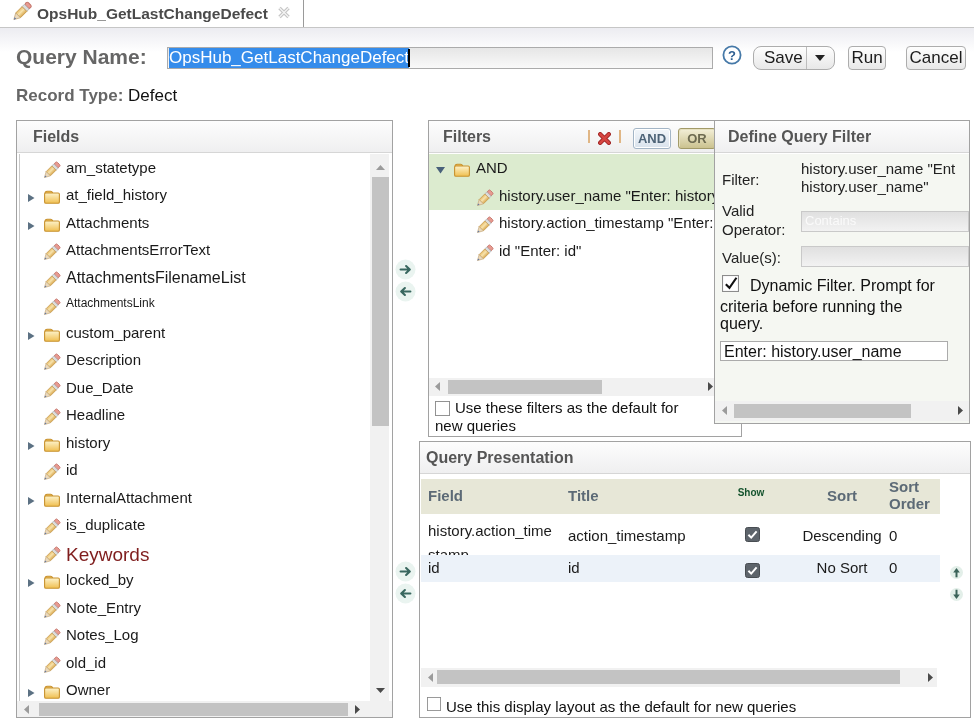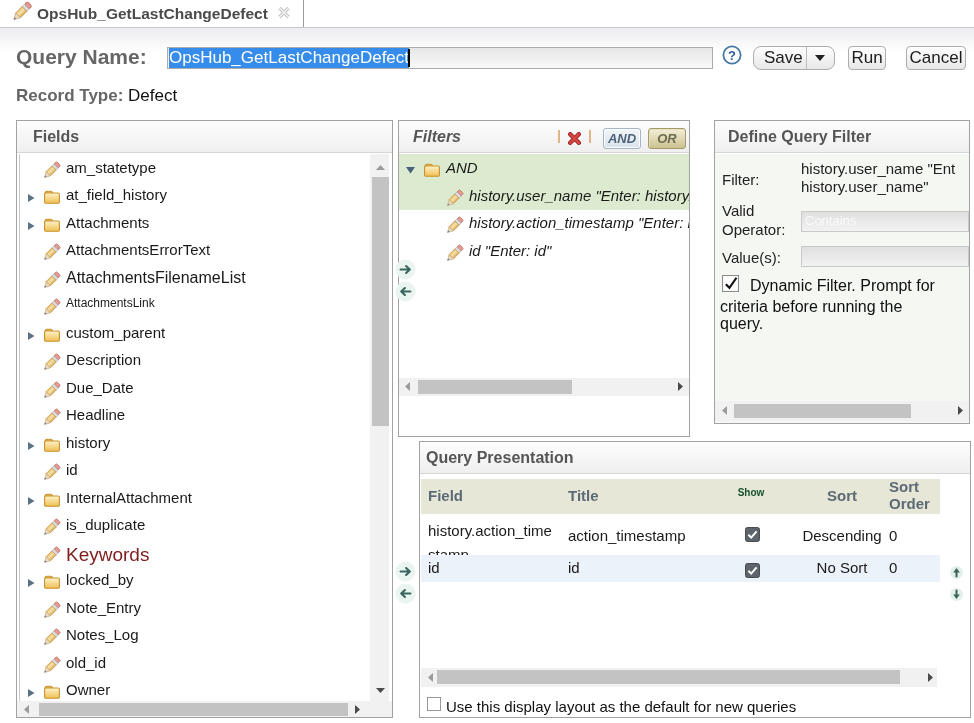--- a/index.html
+++ b/index.html
@@ -200,21 +200,21 @@
 <svg class="abs" style="left:7px;top:551px;" width="5" height="9" viewBox="0 0 5 9">
           <path d="M5 0 L0 4.5 L5 9 Z" fill="#9b9b9b"></path>
         </svg>
 <div class="sb-thumb" style="left:22px;top:549px;width:309px;height:13px;"></div>
 <svg class="abs" style="left:338px;top:551px;" width="5" height="9" viewBox="0 0 5 9">
           <path d="M0 0 L5 4.5 L0 9 Z" fill="#4a4a4a"></path>
         </svg>
     </div>
   </div>
 
-  <div class="panel" style="left:398px;top:120px;width:292px;height:317px;font-style:italic;">
+  <div class="panel" style="left:428px;top:120px;width:314px;height:317px;">
     <div class="phead">
       <span style="margin-left:14px;">Filters</span>
       <div style="position:absolute;left:159px;top:9px;width:2px;height:13px;background:#e0b685;"></div>
       <svg style="position:absolute;left:169px;top:11px;" width="13" height="13" viewBox="0 0 13 13">
           <path d="M2.2 2.2 L10.8 10.8 M10.8 2.2 L2.2 10.8" stroke="#a02525" stroke-width="4.4" stroke-linecap="round"></path>
           <path d="M2.2 2.2 L10.8 10.8 M10.8 2.2 L2.2 10.8" stroke="#d64541" stroke-width="2.6" stroke-linecap="round"></path>
         </svg>
       <div style="position:absolute;left:190px;top:9px;width:2px;height:13px;background:#e0b685;"></div>
       <div style="position:absolute;left:204px;top:7px;width:38px;height:21px;border:1px solid #a3b5c6;border-radius:3px;background:linear-gradient(#f2f6fa,#d9e2ec);box-shadow:inset 0 0 0 1px #fff;text-align:center;font-size:13px;font-weight:bold;color:#4d6377;line-height:19px;">AND</div>
       <div style="position:absolute;left:249px;top:7px;width:38px;height:21px;border:1px solid #a29a68;border-radius:3px;background:linear-gradient(#f3efd8,#cbc28f);box-shadow:inset 1px 1px 0 #e6e0bf;text-align:center;font-size:13px;font-weight:bold;color:#6d6a50;line-height:19px;">OR</div>
@@ -241,40 +241,46 @@
         </svg>
 <div class="abs" style="left:70px;top:87.5px;font-size:15px;color:#1a1a1a;white-space:nowrap;">id "Enter: id"</div>
 <div class="sb-track" style="left:0;top:224px;width:290px;height:18px;"></div>
 <svg class="abs" style="left:6px;top:228px;" width="5" height="9" viewBox="0 0 5 9">
           <path d="M5 0 L0 4.5 L5 9 Z" fill="#9b9b9b"></path>
         </svg>
 <div class="sb-thumb" style="left:19px;top:226px;width:154px;height:14px;"></div>
 <svg class="abs" style="left:279px;top:228px;" width="5" height="9" viewBox="0 0 5 9">
           <path d="M0 0 L5 4.5 L0 9 Z" fill="#4a4a4a"></path>
         </svg>
+<div class="abs" style="left:6px;top:245px;width:272px;font-size:15px;color:#111;line-height:17.5px;"><svg style="vertical-align:-3px;margin-right:5px;" width="15" height="15" viewBox="0 0 16 16">
+            <rect x="0.5" y="0.5" width="15" height="15" fill="#fff" stroke="#8c8c8c"></rect>
+          </svg>Use these filters as the default for new queries</div>
     </div>
   </div>
 
   <div class="panel" style="left:714px;top:120px;width:256px;height:304px;">
     <div class="phead"><span style="margin-left:13px;">Define Query Filter</span></div>
     <div style="position:absolute;left:0;top:33px;right:0;bottom:0;overflow:hidden;background:#f5f7f2;">
 <div class="abs" style="left:7px;top:17px;font-size:15px;color:#222;">Filter:</div>
 <div class="abs" style="left:86px;top:6px;width:170px;font-size:15px;color:#222;line-height:17.5px;white-space:nowrap;">history.user_name "Ent<br>history.user_name"</div>
 <div class="abs" style="left:7px;top:48px;width:80px;font-size:15px;color:#222;line-height:18.5px;">Valid Operator:</div>
 <div class="abs" style="left:86px;top:57px;width:168px;height:21px;border:1px solid #c9c9c9;background:linear-gradient(#e0e0e0,#f2f2f2);">
           <span style="position:absolute;left:3px;top:1px;font-size:13px;color:#fafafa;">Contains</span>
         </div>
 <div class="abs" style="left:7px;top:95px;font-size:15px;color:#222;">Value(s):</div>
 <div class="abs" style="left:86px;top:92px;width:168px;height:21px;border:1px solid #c9c9c9;background:linear-gradient(#e0e0e0,#f2f2f2);"></div>
 <svg class="abs" style="left:7px;top:121px;" width="17" height="17" viewBox="0 0 16 16">
           <rect x="0.5" y="0.5" width="15" height="15" fill="#fff" stroke="#8c8c8c"></rect>
           <path d="M3.6 8.6 L7 12 L13.6 2.6" stroke="#111" stroke-width="2" fill="none"></path>
         </svg>
 <div class="abs" style="left:5px;top:144px;width:245px;font-size:16px;color:#111;line-height:17px;">criteria before running the<br>query.</div>
 <div class="abs" style="left:35px;top:123px;font-size:16px;color:#111;">Dynamic Filter. Prompt for</div>
+<div class="abs" style="left:5px;top:187px;width:228px;height:20px;border:1px solid #ababab;background:#fff;">
+          <span style="position:absolute;left:3px;top:1px;font-size:16px;color:#111;">Enter: history.user_name</span>
+        </div>
 <div class="sb-track" style="left:0;top:247px;width:254px;height:20px;"></div>
 <svg class="abs" style="left:7px;top:252px;" width="5" height="9" viewBox="0 0 5 9">
           <path d="M5 0 L0 4.5 L5 9 Z" fill="#9b9b9b"></path>
         </svg>
 <div class="sb-thumb" style="left:19px;top:250px;width:177px;height:14px;"></div>
 <svg class="abs" style="left:243px;top:252px;" width="5" height="9" viewBox="0 0 5 9">
           <path d="M0 0 L5 4.5 L0 9 Z" fill="#4a4a4a"></path>
         </svg>
     </div>
   </div>

